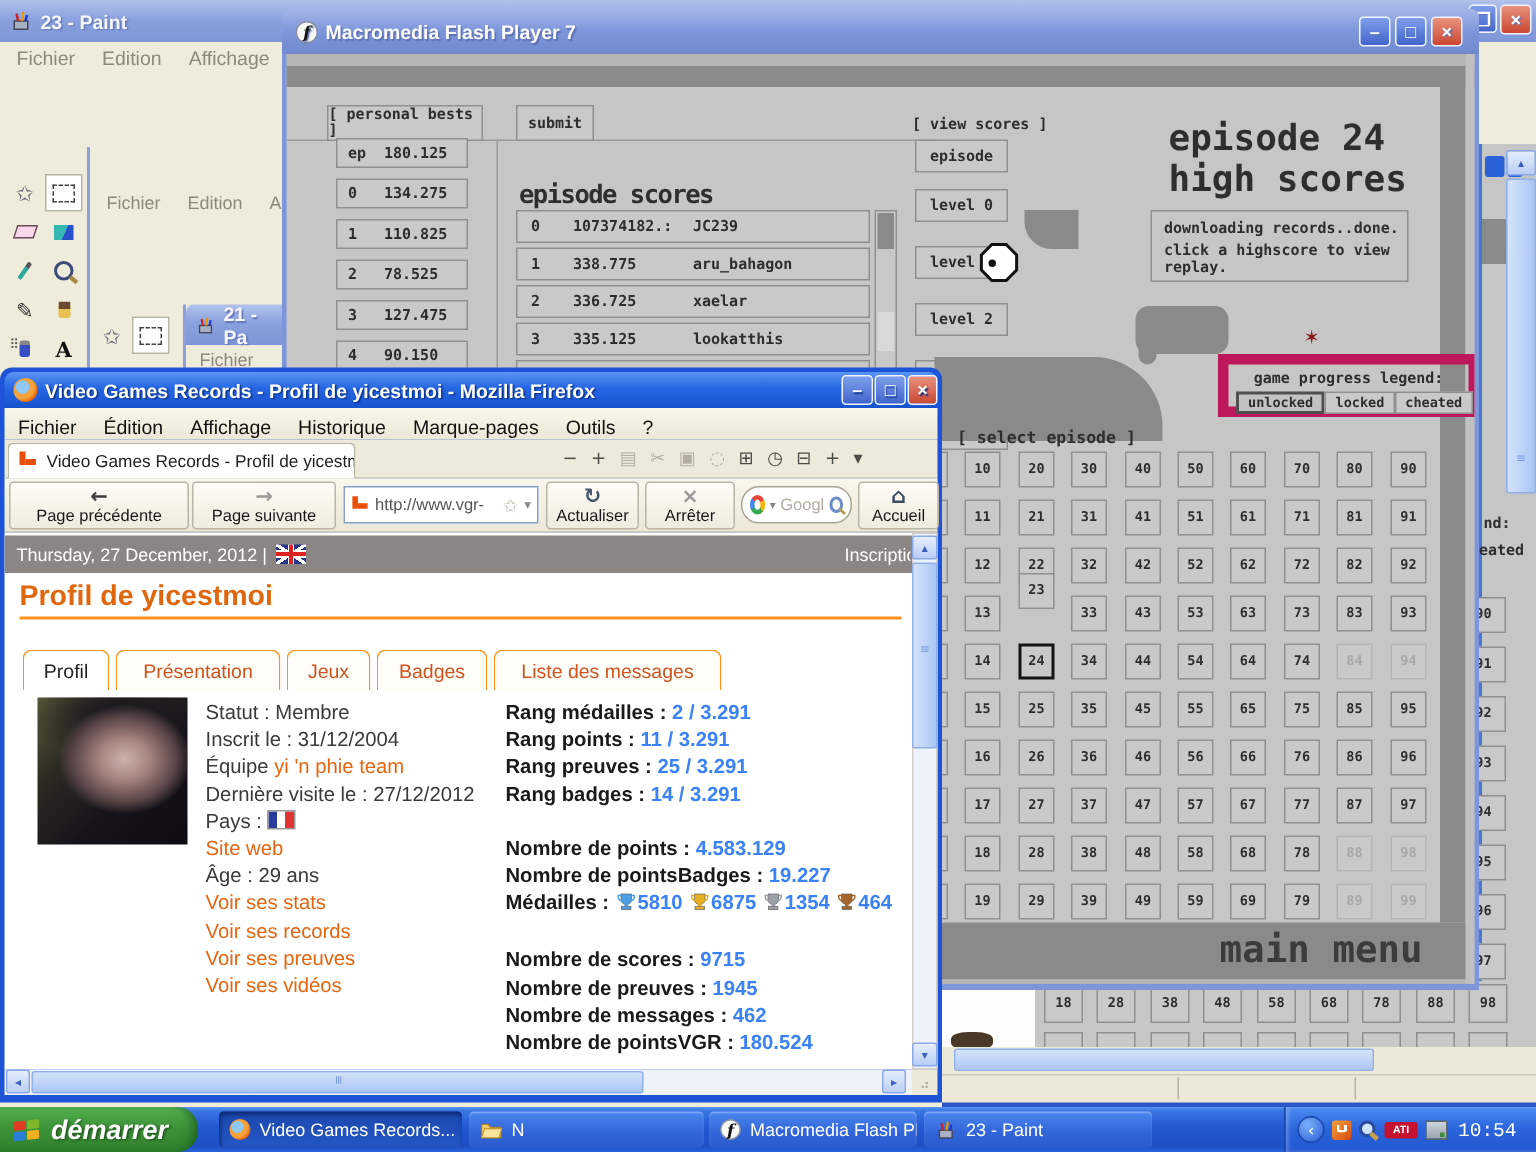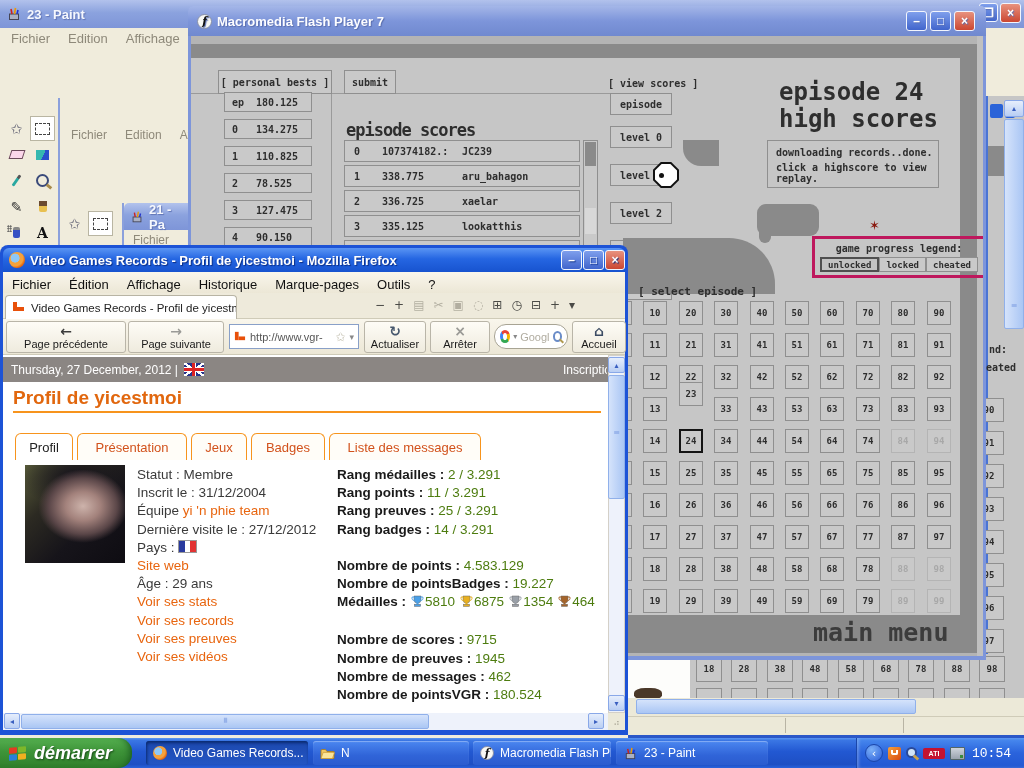--- a/index.html
+++ b/index.html
@@ -89,21 +89,21 @@
   .fxi{font-family:"DejaVu Sans",sans-serif;font-size:12px;color:#4a4a46;}
   .fxi.dim{color:#b2aea0;}
   .vtab{border:1px solid #f7941d;border-bottom:none;border-radius:6px 6px 0 0;background:#fffdf8;
       color:#d2521c;font-size:13px;height:27px;display:flex;align-items:center;justify-content:center;
       box-sizing:border-box;margin-right:4px;}
   .vtab.active{background:#fff;color:#222;}
   .pline{height:18.2px;font-size:13.5px;color:#3a3a3a;white-space:nowrap;}
   .olink{color:#e8650f;}
   .stat{height:18.2px;font-size:13.5px;white-space:nowrap;}
   .sl{font-weight:bold;color:#1a1a1a;}
-  .sv{color:#4d7c0f;}
+  .sv{color:#3b82f6;font-weight:bold;}
   .medal{display:inline-block;margin:0 1px 0 5px;vertical-align:-2px;}
   .flag-fr{display:inline-block;width:17px;height:11px;vertical-align:-1px;
       background:linear-gradient(to right,#2a3b9e 0 33%,#fff 33% 66%,#e23333 66%);border:1px solid #999;}
   .flag-uk{position:relative;width:20px;height:13px;overflow:hidden;
       background:linear-gradient(to right,transparent 0 8px,#fff 8px 12px,transparent 12px),
                  linear-gradient(to bottom,transparent 0 4px,#fff 4px 9px,transparent 9px),
                  linear-gradient(to bottom right,transparent 45%,#fff 45% 55%,transparent 55%),
                  linear-gradient(to bottom left,transparent 45%,#fff 45% 55%,transparent 55%),#26348c;}
   .flag-uk::before{content:"";position:absolute;inset:0;
       background:linear-gradient(to right,transparent 0 8.5px,#d22 8.5px 11.5px,transparent 11.5px),
@@ -320,21 +320,21 @@
     </div>
 
     <div class="a" style="left:3px;top:30px;width:792px;height:620px;background:#c6c6c6;overflow:hidden;">
       <div class="a" style="left:0;top:0;width:792px;height:8px;background:#b4b4b4;"></div>
       <div class="a" style="left:0;top:8px;width:792px;height:14px;background:#8a8a8a;"></div>
       <div class="a" style="left:769px;top:22px;width:17px;height:557px;background:#8a8a8a;"></div>
       <div class="a" style="left:786px;top:0;width:6px;height:620px;background:#c0c0c0;"></div>
 
       <div class="a" style="left:0;top:57px;width:434px;height:1px;background:#9a9a9a;"></div>
       <div class="a" style="left:140px;top:58px;width:1px;height:190px;background:#9a9a9a;"></div>
-      <div class="a gbtn" style="left:27px;top:34px;width:114px;height:24px;display:flex;align-items:center;justify-content:center;font-size:10px;">
+      <div class="a gbtn" style="left:27px;top:34px;width:104px;height:24px;display:flex;align-items:center;justify-content:center;font-size:10px;">
           <span>[ personal bests ]</span>
         </div>
       <div class="a gbtn" style="left:153px;top:34px;width:52px;height:24px;display:flex;align-items:center;justify-content:center;font-size:10px;">
           <span>submit</span>
         </div>
 
       <div class="a" id="fl-pb-rows" style="left:33px;top:56px;">
           <div class="gbtn pbrow">
             <span class="pbl">ep</span>
             <span class="pbv">180.125</span>
@@ -409,21 +409,21 @@
       <div class="a" style="left:432px;top:202px;width:152px;height:56px;background:#8a8a8a;border-radius:0 46px 0 0;"></div>
       <div class="a glyph" style="left:678px;top:182px;font-size:13px;color:#8b1a10;">✶</div>
 
       <div class="a px" style="left:588px;top:42px;font-size:24px;letter-spacing:0;">episode 24</div>
       <div class="a px" style="left:588px;top:69px;font-size:24px;">high scores</div>
       <div class="a" style="left:576px;top:104px;width:172px;height:48px;border:1px solid #8f8f8f;box-sizing:border-box;">
         <div class="px" style="margin:6px 0 0 8px;font-size:10px;">downloading records..done.</div>
         <div class="px" style="margin:4px 0 0 8px;font-size:10px;">click a highscore to view replay.</div>
       </div>
 
-      <div class="a" style="left:621px;top:200px;width:174px;height:42px;border:3px solid #be185d;box-sizing:border-box;">
+      <div class="a" style="left:621px;top:200px;width:174px;height:42px;border:7px solid #be185d;box-sizing:border-box;">
         <div class="px" style="text-align:center;margin-top:4px;font-size:10px;">game progress legend:</div>
         <div id="fl-legend-btns" style="display:flex;justify-content:space-between;padding:3px 5px 0 5px;">
             <div class="gbtn lgbtn pressed">unlocked</div>
             <div class="gbtn lgbtn">locked</div>
             <div class="gbtn lgbtn">cheated</div>
           </div>
       </div>
 
       <div class="a px" style="left:447px;top:249px;font-size:11px;">[ select episode ]</div>
       <div class="a" id="fl-grid" style="left:417px;top:265px;width:352px;height:314px;">

